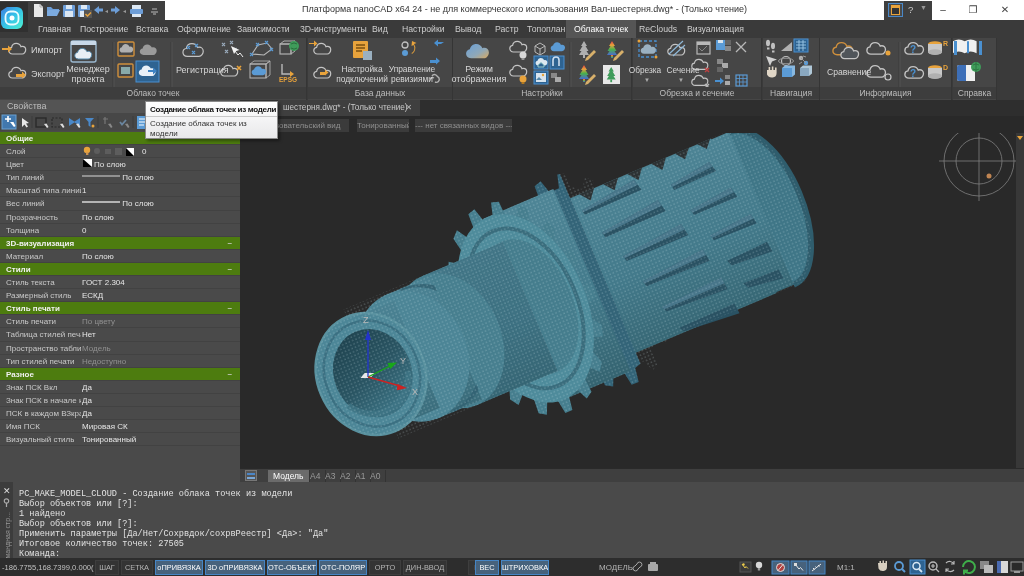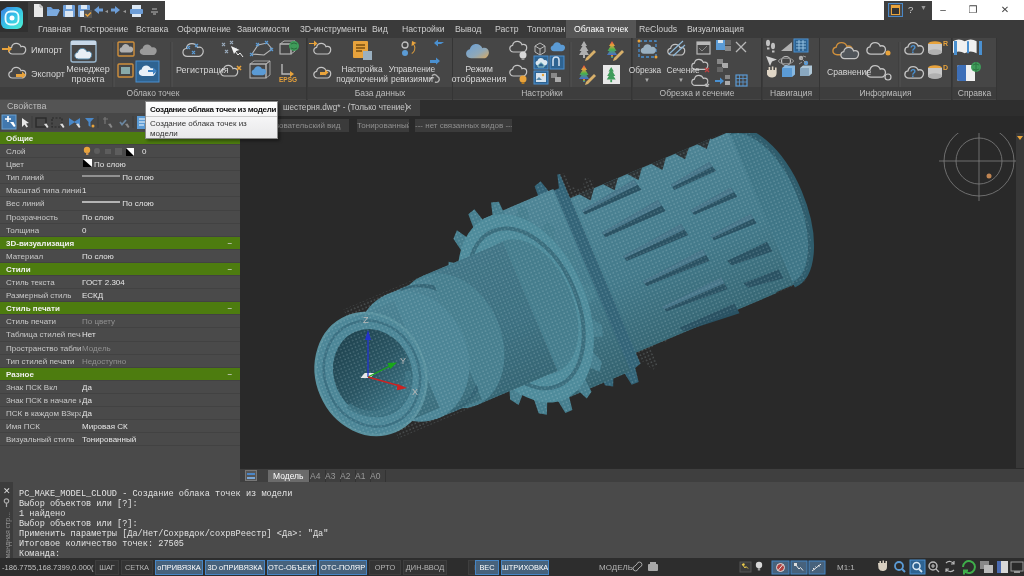--- a/index.html
+++ b/index.html
@@ -49,20 +49,21 @@
 .sbtn{position:absolute;top:1.5px;height:15px;line-height:14px;text-align:center;background:#343434;border:1px solid #3e3e3e;white-space:nowrap;overflow:hidden;font-size:7.4px;}
 .sbtn.on{background:#47627c;border:1px solid #4585c5;color:#fff;}
 
 #tooltip{position:absolute;left:145px;top:101px;width:133px;height:38px;background:linear-gradient(#ffffff,#e8e8ea);border:1px solid #8a8a8a;z-index:50;box-shadow:2px 2px 3px rgba(0,0,0,.4);}
 #tooltip .tt1{font-size:8px;font-weight:bold;color:#111;padding:3px 3px 2px 4px;border-bottom:1px solid #c8c8c8;white-space:nowrap;letter-spacing:-0.3px;}
 #tooltip .tt2{font-size:8px;color:#333;padding:2px 4px;line-height:10px;}
 </style></head>
 <body>
 <div id="app">
   <div id="titlebar">
+    <div id="title-text">Платформа nanoCAD x64 24 - не для коммерческого использования Вал-шестерня.dwg* - (Только чтение)</div>
     <div id="qat">
       <svg width="140" height="19" style="position:absolute;left:30px;top:0;">
         <path d="M4,3 h6 l3,3 v10 h-9 z" fill="#e8e8e8"></path>
           <path d="M10,3 v3 h3" fill="none" stroke="#aaa" stroke-width="1"></path>
         <path d="M17,6 h4 l2,2 h6 v2 h-12 z" fill="#6d9ed8"></path>
           <path d="M17,10 l2,-1 h11 l-3,6 h-10 z" fill="#7cabe0"></path>
         <rect x="33" y="4" width="12" height="12" rx="1" fill="#6d9ed8"></rect>
           <rect x="36" y="4" width="6" height="4" fill="#dce8f4"></rect>
           <rect x="35" y="10" width="8" height="6" fill="#dce8f4"></rect>
         <rect x="48" y="4" width="12" height="12" rx="1" fill="#6d9ed8"></rect>

